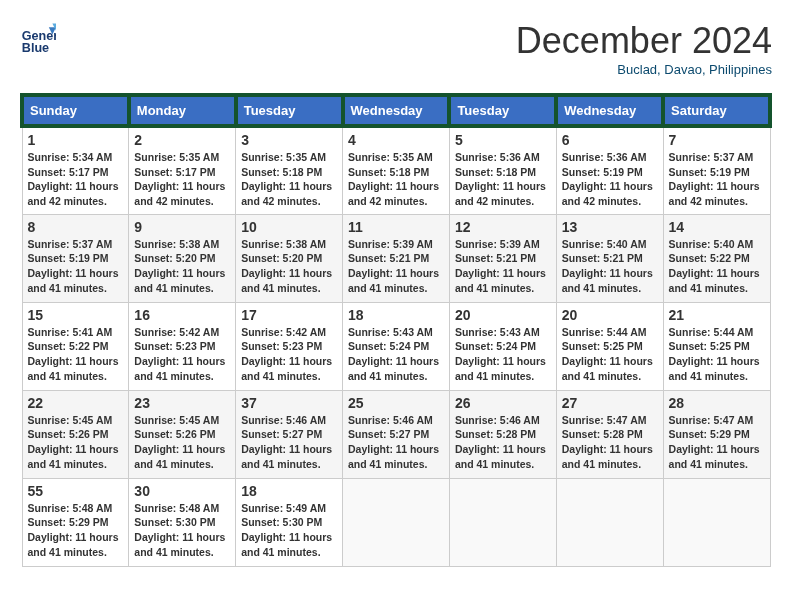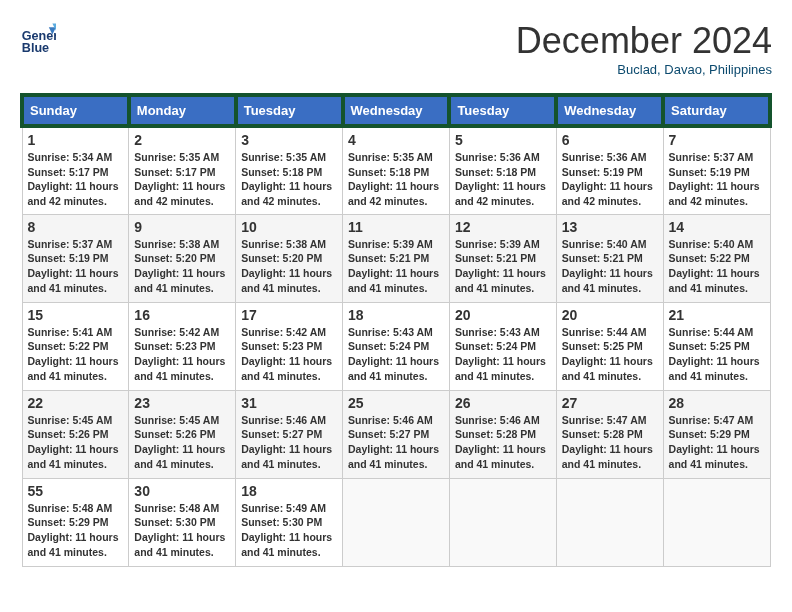--- a/index.html
+++ b/index.html
@@ -134,21 +134,21 @@
           <td><span class="day-number">16</span><span class="day-info">Sunrise: 5:42 AM<br>Sunset: 5:23 PM<br>Daylight: 11 hours and 41 minutes.</span></td>
           <td><span class="day-number">17</span><span class="day-info">Sunrise: 5:42 AM<br>Sunset: 5:23 PM<br>Daylight: 11 hours and 41 minutes.</span></td>
           <td><span class="day-number">18</span><span class="day-info">Sunrise: 5:43 AM<br>Sunset: 5:24 PM<br>Daylight: 11 hours and 41 minutes.</span></td>
           <td><span class="day-number">20</span><span class="day-info">Sunrise: 5:43 AM<br>Sunset: 5:24 PM<br>Daylight: 11 hours and 41 minutes.</span></td>
           <td><span class="day-number">20</span><span class="day-info">Sunrise: 5:44 AM<br>Sunset: 5:25 PM<br>Daylight: 11 hours and 41 minutes.</span></td>
           <td><span class="day-number">21</span><span class="day-info">Sunrise: 5:44 AM<br>Sunset: 5:25 PM<br>Daylight: 11 hours and 41 minutes.</span></td>
         </tr>
         <tr>
           <td><span class="day-number">22</span><span class="day-info">Sunrise: 5:45 AM<br>Sunset: 5:26 PM<br>Daylight: 11 hours and 41 minutes.</span></td>
           <td><span class="day-number">23</span><span class="day-info">Sunrise: 5:45 AM<br>Sunset: 5:26 PM<br>Daylight: 11 hours and 41 minutes.</span></td>
-          <td><span class="day-number">31</span><span class="day-info">Sunrise: 5:46 AM<br>Sunset: 5:27 PM<br>Daylight: 11 hours and 41 minutes.</span></td>
+          <td><span class="day-number">37</span><span class="day-info">Sunrise: 5:46 AM<br>Sunset: 5:27 PM<br>Daylight: 11 hours and 41 minutes.</span></td>
           <td><span class="day-number">25</span><span class="day-info">Sunrise: 5:46 AM<br>Sunset: 5:27 PM<br>Daylight: 11 hours and 41 minutes.</span></td>
           <td><span class="day-number">26</span><span class="day-info">Sunrise: 5:46 AM<br>Sunset: 5:28 PM<br>Daylight: 11 hours and 41 minutes.</span></td>
           <td><span class="day-number">27</span><span class="day-info">Sunrise: 5:47 AM<br>Sunset: 5:28 PM<br>Daylight: 11 hours and 41 minutes.</span></td>
           <td><span class="day-number">28</span><span class="day-info">Sunrise: 5:47 AM<br>Sunset: 5:29 PM<br>Daylight: 11 hours and 41 minutes.</span></td>
         </tr>
         <tr>
           <td><span class="day-number">55</span><span class="day-info">Sunrise: 5:48 AM<br>Sunset: 5:29 PM<br>Daylight: 11 hours and 41 minutes.</span></td>
           <td><span class="day-number">30</span><span class="day-info">Sunrise: 5:48 AM<br>Sunset: 5:30 PM<br>Daylight: 11 hours and 41 minutes.</span></td>
           <td><span class="day-number">18</span><span class="day-info">Sunrise: 5:49 AM<br>Sunset: 5:30 PM<br>Daylight: 11 hours and 41 minutes.</span></td>
           <td class="empty-cell"></td>

